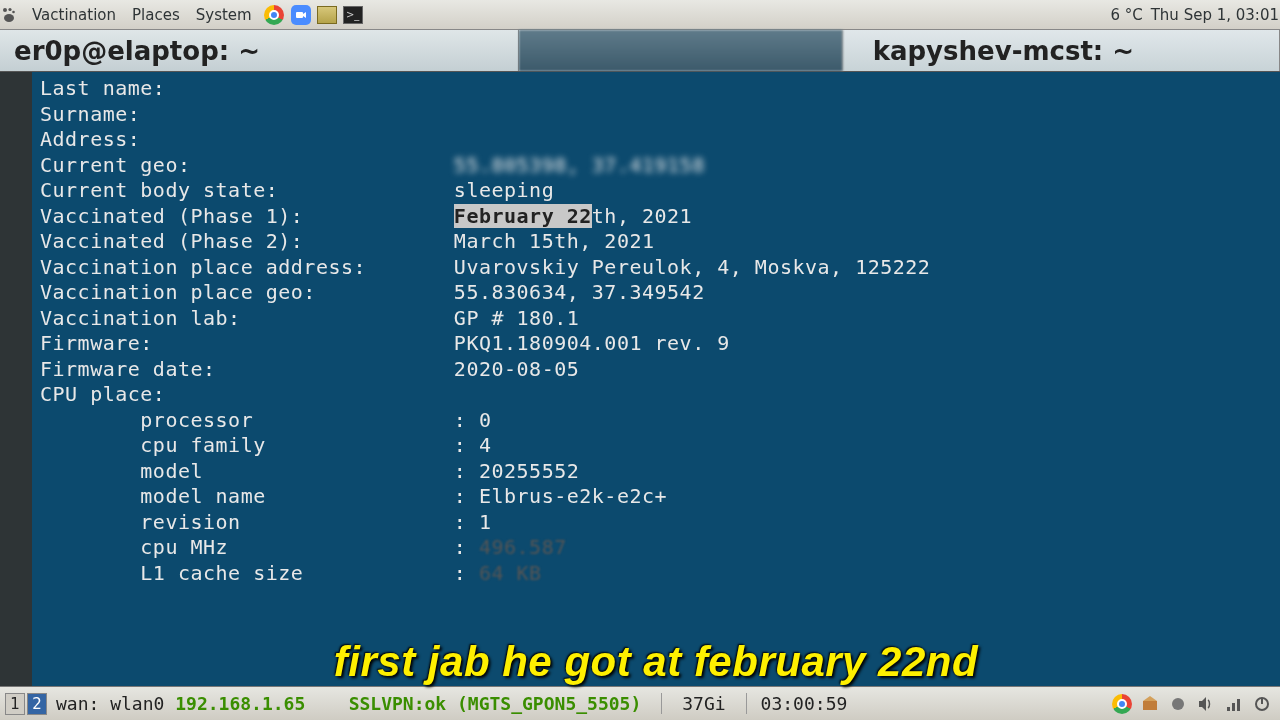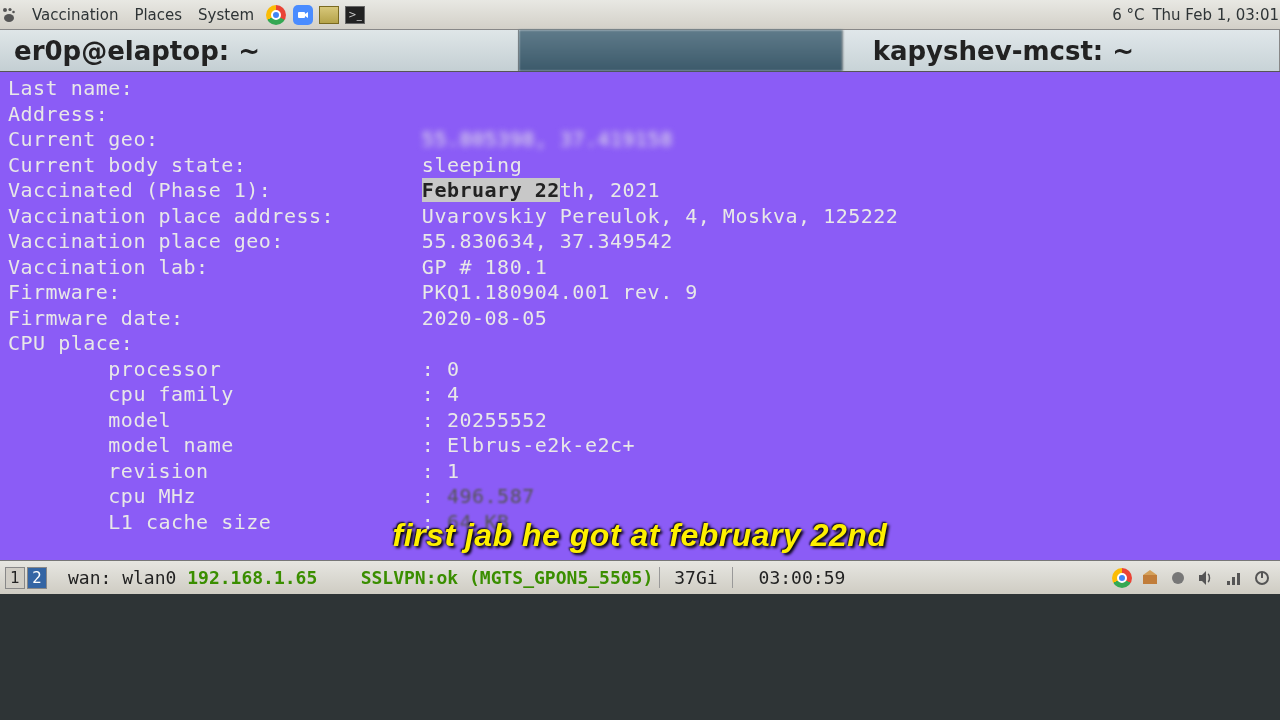--- a/index.html
+++ b/index.html
@@ -50,116 +50,119 @@
     }
     .titlebar-tab.right {
       background: linear-gradient(#e0e7ea,#c8d3d7);
       filter: none;
       justify-content: flex-start;
       padding-left: 30px;
     }
     
     
     .terminal {
-      background: #8b5cf6;
+      background: #0c4a6e;
       color: #e8e8e8;
       font-family: "DejaVu Sans Mono", monospace;
       font-size: 20px;
       line-height: 25.5px;
-      height: 488px;
+      height: 614px;
       padding: 4px 8px 0 8px;
       position: relative;
       letter-spacing: 0.5px;
+      margin-left: 32px;
     }
     .terminal .row { white-space: pre; }
     .half-blurred { filter: blur(3px); }
     .highlight { background: #c8c8c8; color: #222; font-weight: bold; }
     
     
     .subtitle {
       position: absolute;
       bottom: 12px;
       left: 50%;
       transform: translateX(-50%);
       font-family: Arial, sans-serif;
-      font-size: 32px;
+      font-size: 42px;
       font-style: italic;
       font-weight: bold;
       color: #fef000;
       text-shadow: 2px 2px 3px #000, -1px -1px 2px #000;
       white-space: nowrap;
     }
     
     
     .bottom-panel {
       height: 34px;
       background: linear-gradient(#e6e6e1,#cfccc3);
       display: flex;
       align-items: center;
       font-size: 17px;
       color: #222;
       border-top: 1px solid #777;
       padding: 0 4px;
     }
     .workspace { width: 20px; height: 22px; margin: 0 1px; display:flex; align-items:center; justify-content:center; font-size:15px; background:#d0cdc5; border:1px solid #888; }
     .workspace.active { background:#3465a4; color:#fff; }
-    .bottom-text { font-family: "DejaVu Sans Mono", monospace; font-size: 18px; margin-left: 20px; }
+    .bottom-text { font-family: "DejaVu Sans Mono", monospace; font-size: 18px; margin-left: 8px; }
     .green { color: #3a8e00; font-weight: bold;}
     .bottom-spacer { flex:1; }
     .tray-icon { width:22px; height:22px; margin: 0 3px; display:inline-flex; align-items:center; justify-content:center; color:#555; }
     .chrome-ball { width:20px; height:20px; border-radius:50%; background: conic-gradient(#ea4335 0 120deg, #34a853 120deg 240deg, #fbbc05 240deg 360deg); position:relative; }
     .chrome-ball::after{ content:""; position:absolute; inset:5px; background:#4285f4; border-radius:50%; border:2px solid #fff;}
   </style>
 </head>
 <body>
 
 <div class="top-panel">
   <span class="activities-icon">
     <svg width="16" height="16" viewBox="0 0 16 16">
         <circle cx="4" cy="3" r="2" fill="#555"></circle>
         <circle cx="9" cy="2.5" r="1.6" fill="#555"></circle>
         <circle cx="12.5" cy="5" r="1.3" fill="#555"></circle>
         <ellipse cx="8" cy="11" rx="5" ry="4" fill="#555"></ellipse>
       </svg>
   </span>
-  <span class="menu">Vaccination</span>
+  <span class="menu">Vactination</span>
   <span class="menu">Places</span>
   <span class="menu">System</span>
   <span class="panel-icon">
       <span class="chrome-ball"></span>
     </span>
   <span class="panel-icon" style="background:#4a8cff;border-radius:5px;width:20px;height:20px;">
       <svg width="12" height="12" viewBox="0 0 12 12">
         <rect x="1" y="3" width="7" height="6" rx="1" fill="#fff"></rect>
         <path d="M8 5 l3 -2 v6 l-3 -2 z" fill="#fff"></path>
       </svg>
     </span>
   <span class="panel-icon" style="background:linear-gradient(#d7c77a,#b5a34a);width:20px;height:18px;border:1px solid #7a6a20;"></span>
   <span class="panel-icon" style="background:#222;width:20px;height:18px;border:1px solid #666;color:#ccc;font-size:10px;">&gt;_</span>
   <span class="panel-spacer"></span>
   <div class="panel-right">
     <span>6 °C</span>
     <span style="width:8px;"></span>
-    <span>Thu Feb  1, 03:01</span>
+    <span>Thu Sep  1, 03:01</span>
   </div>
 </div>
 
 <div class="titlebar-row">
   <div class="titlebar-tab">er0p@elaptop: ~</div>
   <div class="titlebar-tab inactive" style="flex:0.6"></div>
   <div class="titlebar-tab right" style="flex:0.8">kapyshev-mcst: ~</div>
 </div>
 
 <div class="terminal">
   <div id="term-lines">
       <div class="row">Last name:                       </div>
+      <div class="row">Surname:                         </div>
       <div class="row">Address:                         </div>
       <div class="row">Current geo:                     <span class="half-blurred">55.805398, 37.419158</span></div>
       <div class="row">Current body state:              sleeping</div>
       <div class="row">Vaccinated (Phase 1):            <span class="highlight">February 22</span>th, 2021</div>
+      <div class="row">Vaccinated (Phase 2):            March 15th, 2021</div>
       <div class="row">Vaccination place address:       Uvarovskiy Pereulok, 4, Moskva, 125222</div>
       <div class="row">Vaccination place geo:           55.830634, 37.349542</div>
       <div class="row">Vaccination lab:                 GP # 180.1</div>
       <div class="row">Firmware:                        PKQ1.180904.001 rev. 9</div>
       <div class="row">Firmware date:                   2020-08-05</div>
       <div class="row">CPU place:                        </div>
       <div class="row">        processor                : 0</div>
       <div class="row">        cpu family               : 4</div>
       <div class="row">        model                    : 20255552</div>
       <div class="row">        model name               : Elbrus-e2k-e2c+</div>
@@ -173,21 +176,21 @@
 <div class="bottom-panel">
   <div class="workspace">1</div>
   <div class="workspace active">2</div>
   <span class="bottom-text">
     <span>wan: wlan0 </span><span class="green">192.168.1.65</span>
     &nbsp;&nbsp;
     <span class="green">SSLVPN:ok</span>
     <span> </span>
     <span class="green">(MGTS_GPON5_5505)</span>
   </span>
-  <span class="bottom-text" style="border-left:1px solid #999;border-right:1px solid #999;padding:0 14px;margin-left:6px;">37Gi</span>
+  <span class="bottom-text" style="border-left:1px solid #999;border-right:1px solid #999;padding:0 20px;margin-left:20px;">37Gi</span>
   <span class="bottom-text" style="padding:0 6px;">03:00:59</span>
   <span class="bottom-spacer"></span>
   <span class="tray-icon">
       <span class="chrome-ball"></span>
     </span>
   <span class="tray-icon">
       <svg width="18" height="18" viewBox="0 0 18 18">
         <rect x="2" y="6" width="14" height="9" fill="#c17d3a"></rect>
         <path d="M2 6 L9 1 L16 6 Z" fill="#d4a05a"></path>
       </svg>

